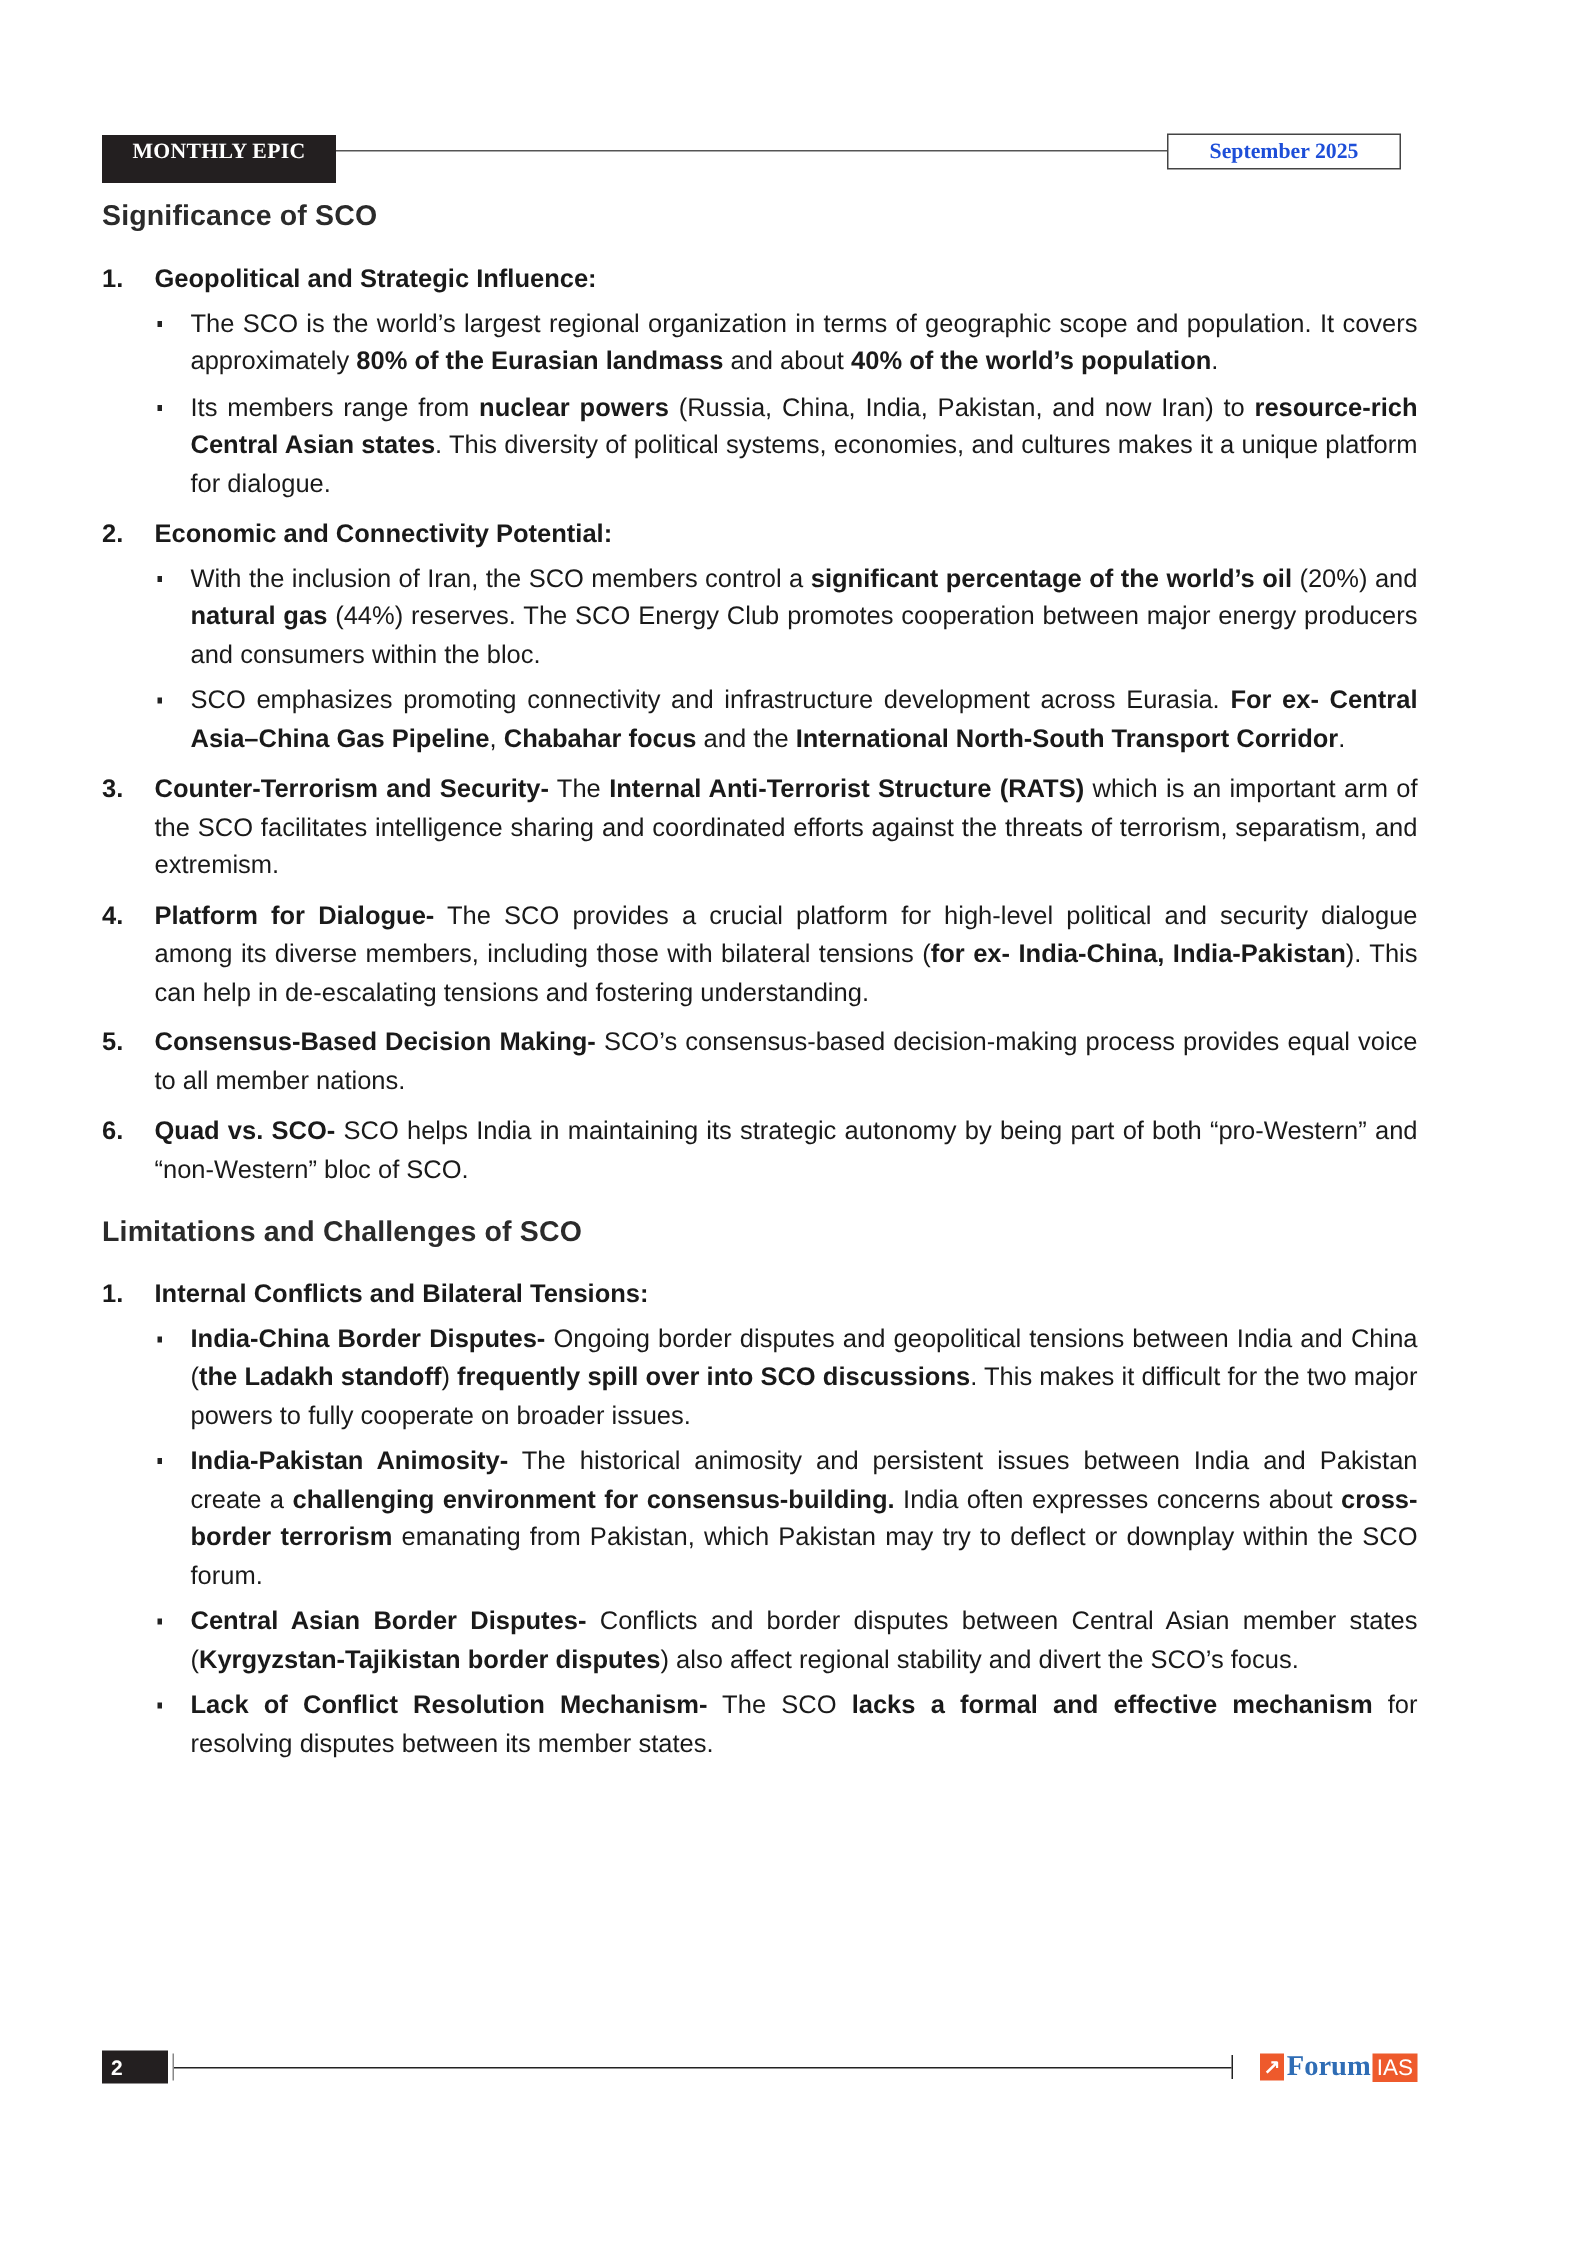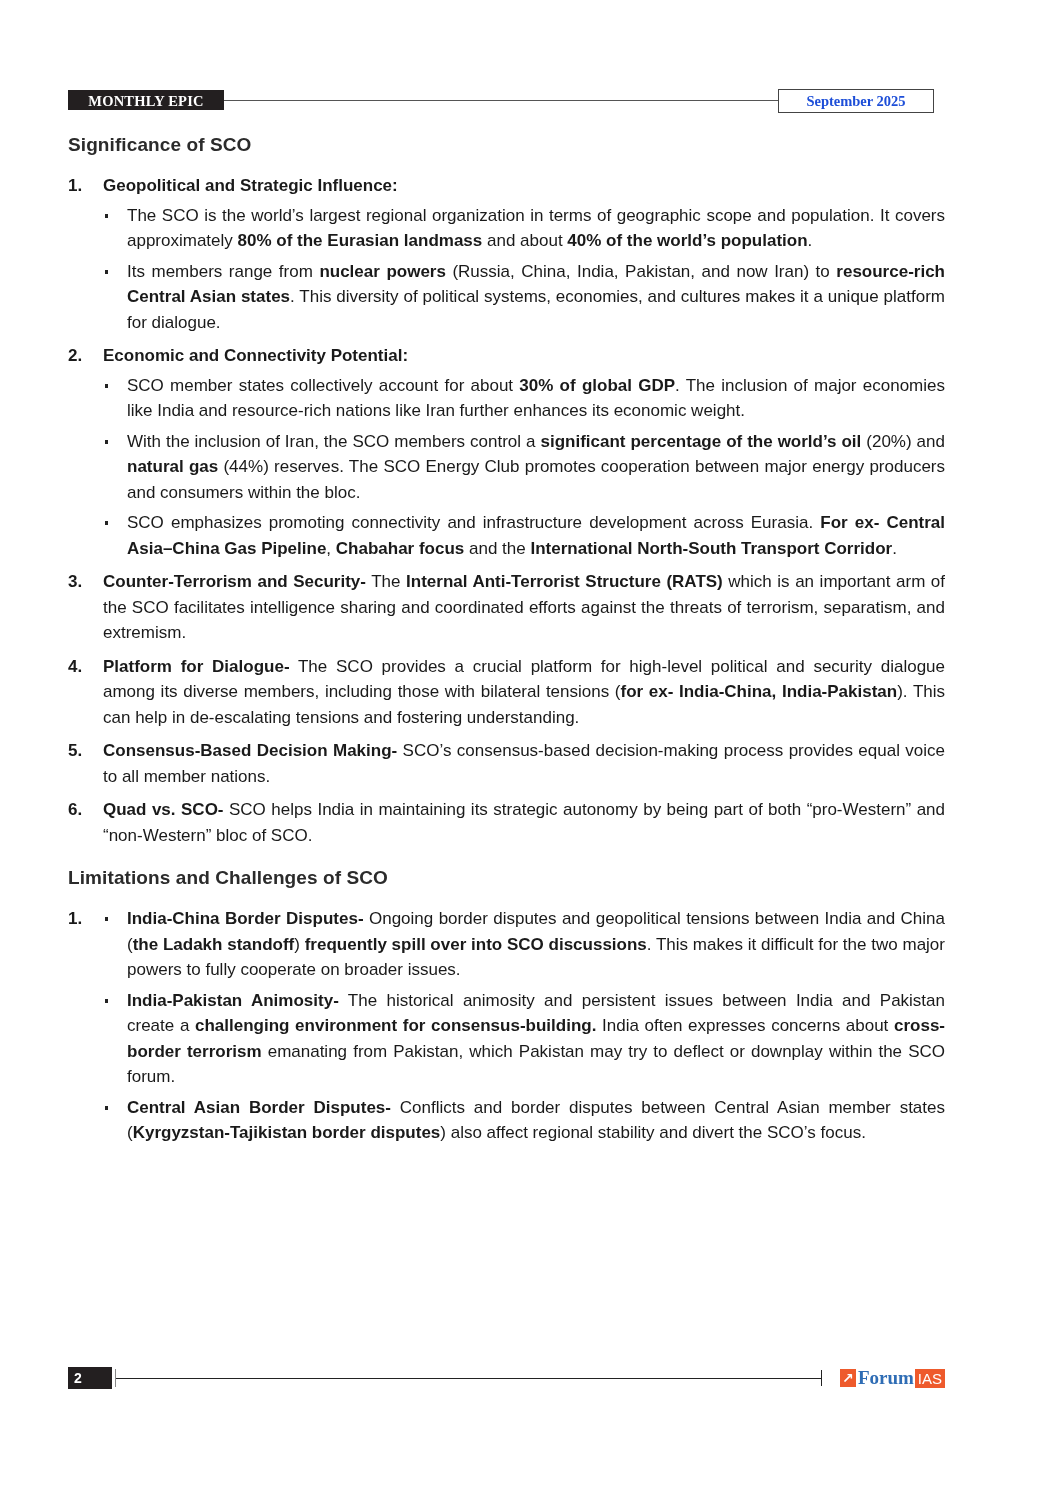--- a/index.html
+++ b/index.html
@@ -1,21 +1,21 @@
 <!DOCTYPE html>
 <html><head>
 <meta charset="utf-8">
 <style>
   html, body { margin: 0; padding: 0; background: #ffffff; }
   body { width: 1058px; height: 1497px; position: relative; overflow: hidden;
          font-family: "Liberation Sans", "DejaVu Sans", sans-serif; color: #1a1a1a; }
 
   
   .hdr { position: absolute; left: 68px; top: 89px; width: 877px; height: 25px; }
-  .hdr-tag { position: absolute; left: 0; top: 1px; width: 156px; height: 20px; background: #231f20;
+  .hdr-tag { position: absolute; left: 0; top: 1px; width: 156px; height: 32px; background: #231f20;
              color: #fff; font-family: "Liberation Serif", "DejaVu Serif", serif; font-weight: bold;
              font-size: 14.5px; line-height: 22px; text-align: center; letter-spacing: 0.2px; }
   .hdr-line { position: absolute; left: 156px; right: 156px; top: 11px; height: 0; border-top: 1.5px solid #555; }
   .hdr-date { position: absolute; right: 11px; top: 0; width: 154px; height: 22px; border: 1.2px solid #444;
               font-family: "Liberation Serif", "DejaVu Serif", serif; font-weight: bold; font-size: 14.5px;
               line-height: 22px; text-align: center; color: #1d4ed8; background: #fff; }
 
   
   .content { position: absolute; left: 68px; top: 131px; width: 877px; }
   h2 { margin: 0; font-size: 19px; font-weight: bold; color: #2b2b2b; line-height: 28px; letter-spacing: 0.1px; }
@@ -65,21 +65,20 @@
           <div><b>Geopolitical and Strategic Influence:</b></div>
           <ul class="bullets">
             <li><span class="sq"></span><span>The SCO is the world’s largest regional organization in terms of geographic scope and population. It covers approximately </span><b>80% of the Eurasian landmass</b><span> and about </span><b>40% of the world’s population</b><span>.</span></li>
             <li><span class="sq"></span><span>Its members range from </span><b>nuclear powers</b><span> (Russia, China, India, Pakistan, and now Iran) to </span><b>resource-rich Central Asian states</b><span>. This diversity of political systems, economies, and cultures makes it a unique platform for dialogue.</span></li>
           </ul>
         </li>
         <li>
           <span class="num">2.</span>
           <div><b>Economic and Connectivity Potential:</b></div>
           <ul class="bullets">
-            <li><span class="sq"></span><span>SCO member states collectively account for about </span><b>30% of global GDP</b><span>. The inclusion of major economies like India and resource-rich nations like Iran further enhances its economic weight.</span></li>
             <li><span class="sq"></span><span>With the inclusion of Iran, the SCO members control a </span><b>significant percentage of the world’s oil</b><span> (20%) and </span><b>natural gas</b><span> (44%) reserves. The SCO Energy Club promotes cooperation between major energy producers and consumers within the bloc.</span></li>
             <li><span class="sq"></span><span>SCO emphasizes promoting connectivity and infrastructure development across Eurasia. </span><b>For ex- Central Asia–China Gas Pipeline</b><span>, </span><b>Chabahar focus</b><span> and the </span><b>International North-South Transport Corridor</b><span>.</span></li>
           </ul>
         </li>
         <li>
           <span class="num">3.</span>
           <div><b>Counter-Terrorism and Security-</b><span> The </span><b>Internal Anti-Terrorist Structure (RATS)</b><span> which is an important arm of the SCO facilitates intelligence sharing and coordinated efforts against the threats of terrorism, separatism, and extremism.</span></div>
         </li>
         <li>
           <span class="num">4.</span>
@@ -93,24 +92,26 @@
           <span class="num">6.</span>
           <div><b>Quad vs. SCO-</b><span> SCO helps India in maintaining its strategic autonomy by being part of both “pro-Western” and “non-Western” bloc of SCO.</span></div>
         </li>
       </ol>
   </section>
   <section>
     <h2 class="sec2">Limitations and Challenges of SCO</h2>
     <ol class="points">
         <li>
           <span class="num">1.</span>
+          <div><b>Internal Conflicts and Bilateral Tensions:</b></div>
           <ul class="bullets">
             <li><span class="sq"></span><b>India-China Border Disputes-</b><span> Ongoing border disputes and geopolitical tensions between India and China (</span><b>the Ladakh standoff</b><span>) </span><b>frequently spill over into SCO discussions</b><span>. This makes it difficult for the two major powers to fully cooperate on broader issues.</span></li>
             <li><span class="sq"></span><b>India-Pakistan Animosity-</b><span> The historical animosity and persistent issues between India and Pakistan create a </span><b>challenging environment for consensus-building.</b><span> India often expresses concerns about </span><b>cross-border terrorism</b><span> emanating from Pakistan, which Pakistan may try to deflect or downplay within the SCO forum.</span></li>
             <li><span class="sq"></span><b>Central Asian Border Disputes-</b><span> Conflicts and border disputes between Central Asian member states (</span><b>Kyrgyzstan-Tajikistan border disputes</b><span>) also affect regional stability and divert the SCO’s focus.</span></li>
+            <li><span class="sq"></span><b>Lack of Conflict Resolution Mechanism-</b><span> The SCO </span><b>lacks a formal and effective mechanism</b><span> for resolving disputes between its member states.</span></li>
           </ul>
         </li>
       </ol>
   </section>
 </div>
 
 <div class="ftr">
   <div class="pg">2</div>
   <div class="ftr-tick-l"></div>
   <div class="ftr-line"></div>

